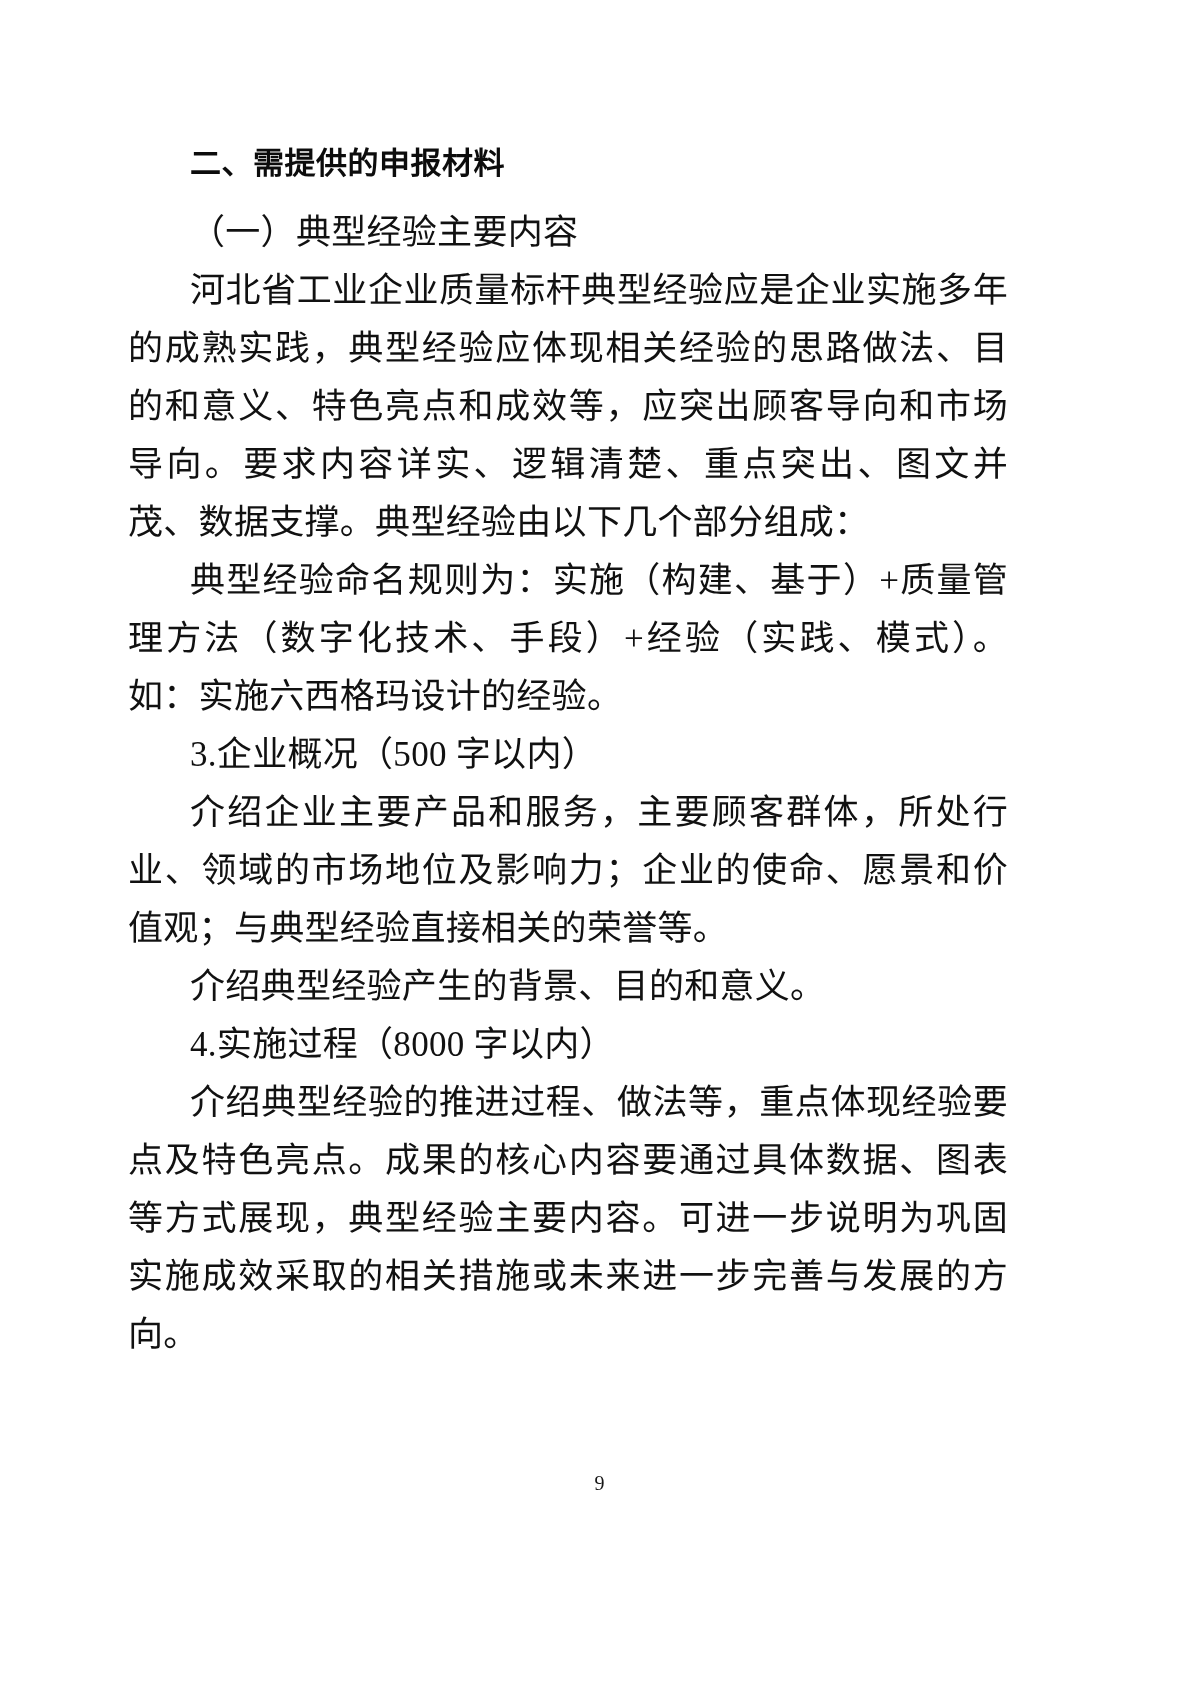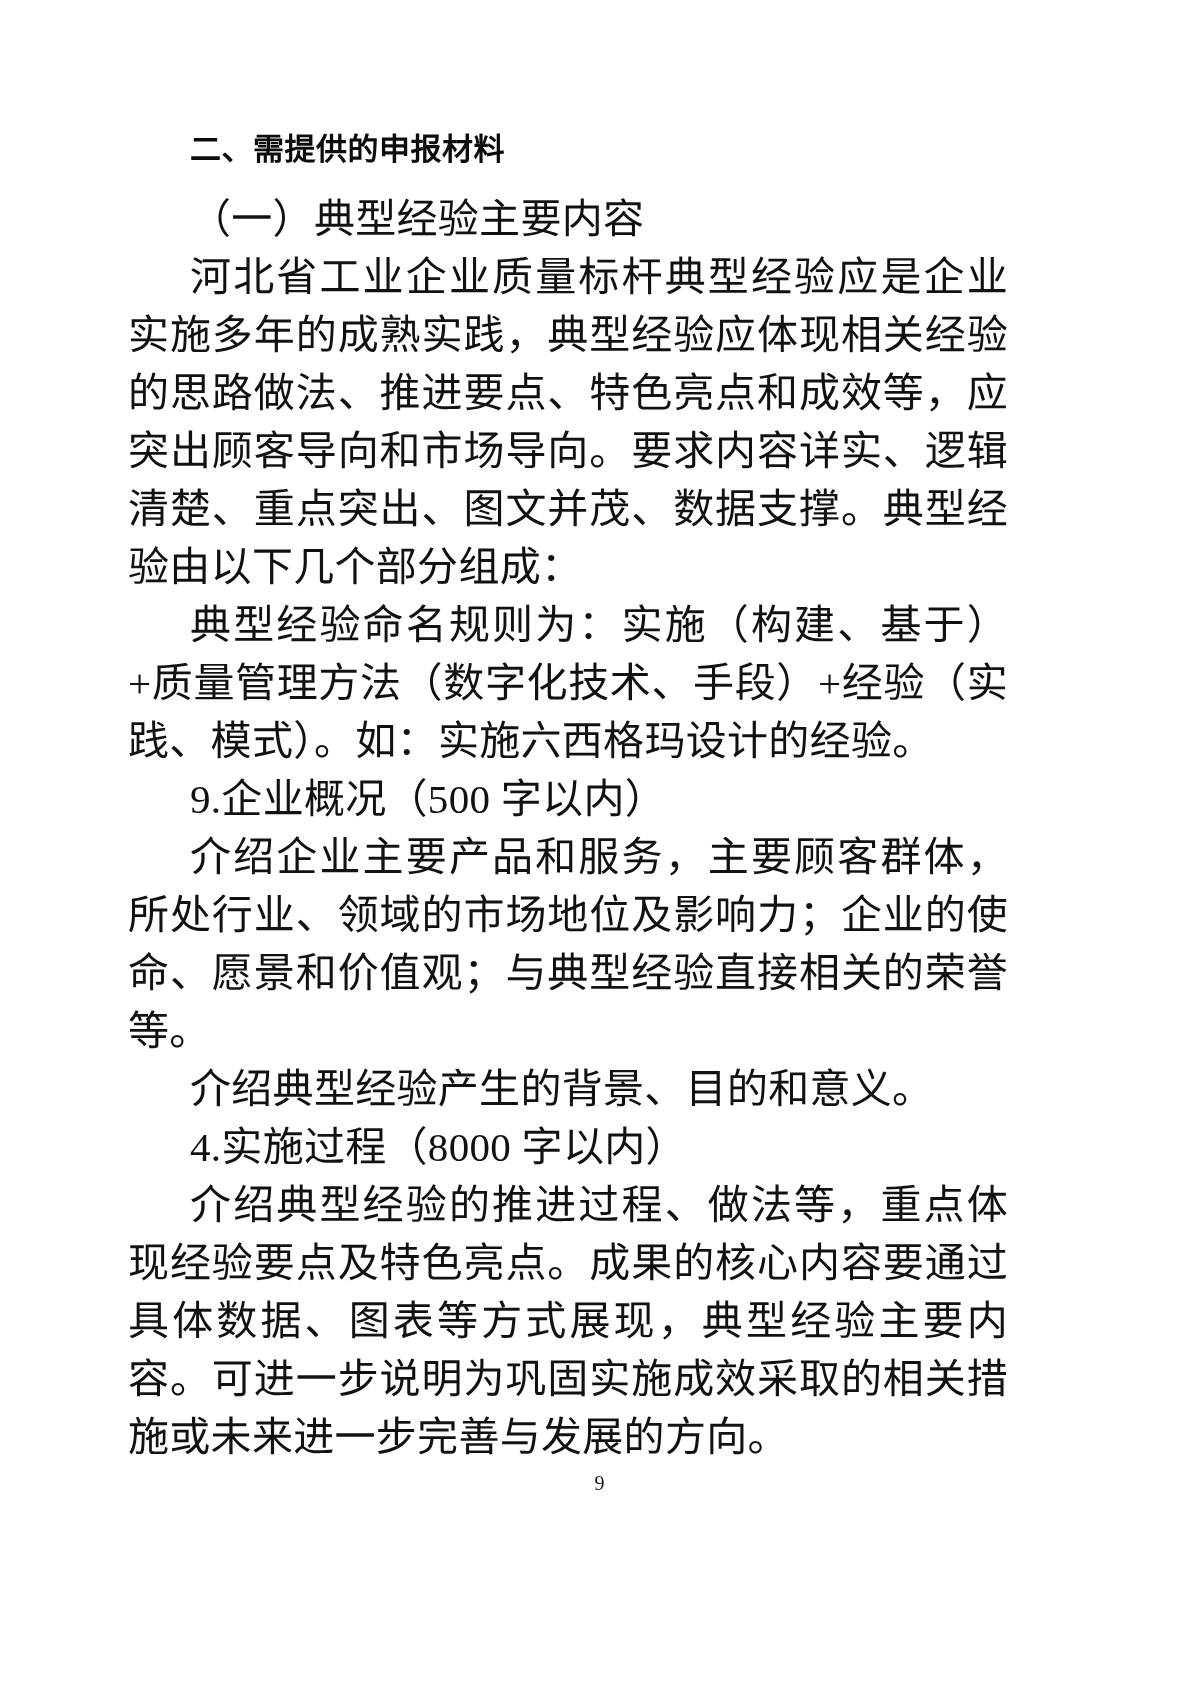--- a/index.html
+++ b/index.html
@@ -13,41 +13,41 @@
     width: 1199px;
     height: 1696px;
     margin: 0 auto;
     background: #ffffff;
     box-sizing: border-box;
     overflow: hidden;
   }
   .content {
     position: absolute;
     left: 128px;
-    top: 124px;
+    top: 138px;
     width: 880px;
   }
   
   .section-heading {
     font-family: "Liberation Sans", "DejaVu Sans", sans-serif;
     font-weight: bold;
     font-size: 31px;
     line-height: 52px;
     color: #0c0c0c;
     text-indent: 62px;
     letter-spacing: 0.5px;
     margin: 0 0 14px 0;
     white-space: nowrap;
   }
   
   .sub-heading,
   .body-par,
   .item-heading {
     font-family: "Liberation Serif", "DejaVu Serif", serif;
-    font-size: 41px;
+    font-size: 35px;
     line-height: 58px;
     color: #111111;
     margin: 0;
     text-align: justify;
     text-justify: inter-ideograph;
     letter-spacing: 0.3px;
     word-break: break-all;
   }
   .sub-heading {
     text-indent: 62px;
@@ -75,25 +75,25 @@
 <body>
 
 <div class="page">
 
   <div class="content">
 
     <h2 class="section-heading">二、需提供的申报材料</h2>
 
     <p class="sub-heading">（一）典型经验主要内容</p>
 
-    <p class="body-par">河北省工业企业质量标杆典型经验应是企业实施多年的成熟实践，典型经验应体现相关经验的思路做法、推进要点、特色亮点和成效等，应突出顾客导向和市场导向。要求内容详实、逻辑清楚、重点突出、图文并茂、数据支撑。典型经验由以下几个部分组成：</p>
+    <p class="body-par">河北省工业企业质量标杆典型经验应是企业实施多年的成熟实践，典型经验应体现相关经验的思路做法、目的和意义、特色亮点和成效等，应突出顾客导向和市场导向。要求内容详实、逻辑清楚、重点突出、图文并茂、数据支撑。典型经验由以下几个部分组成：</p>
 
     <p class="body-par">典型经验命名规则为：实施（构建、基于）+质量管理方法（数字化技术、手段）+经验（实践、模式）。如：实施六西格玛设计的经验。</p>
 
-    <p class="item-heading">9.企业概况（500 字以内）</p>
+    <p class="item-heading">3.企业概况（500 字以内）</p>
     <p class="body-par">介绍企业主要产品和服务，主要顾客群体，所处行业、领域的市场地位及影响力；企业的使命、愿景和价值观；与典型经验直接相关的荣誉等。</p>
 
     <p class="body-par">介绍典型经验产生的背景、目的和意义。</p>
 
     <p class="item-heading">4.实施过程（8000 字以内）</p>
     <p class="body-par">介绍典型经验的推进过程、做法等，重点体现经验要点及特色亮点。成果的核心内容要通过具体数据、图表等方式展现，典型经验主要内容。可进一步说明为巩固实施成效采取的相关措施或未来进一步完善与发展的方向。</p>
 
 
   </div>
 

